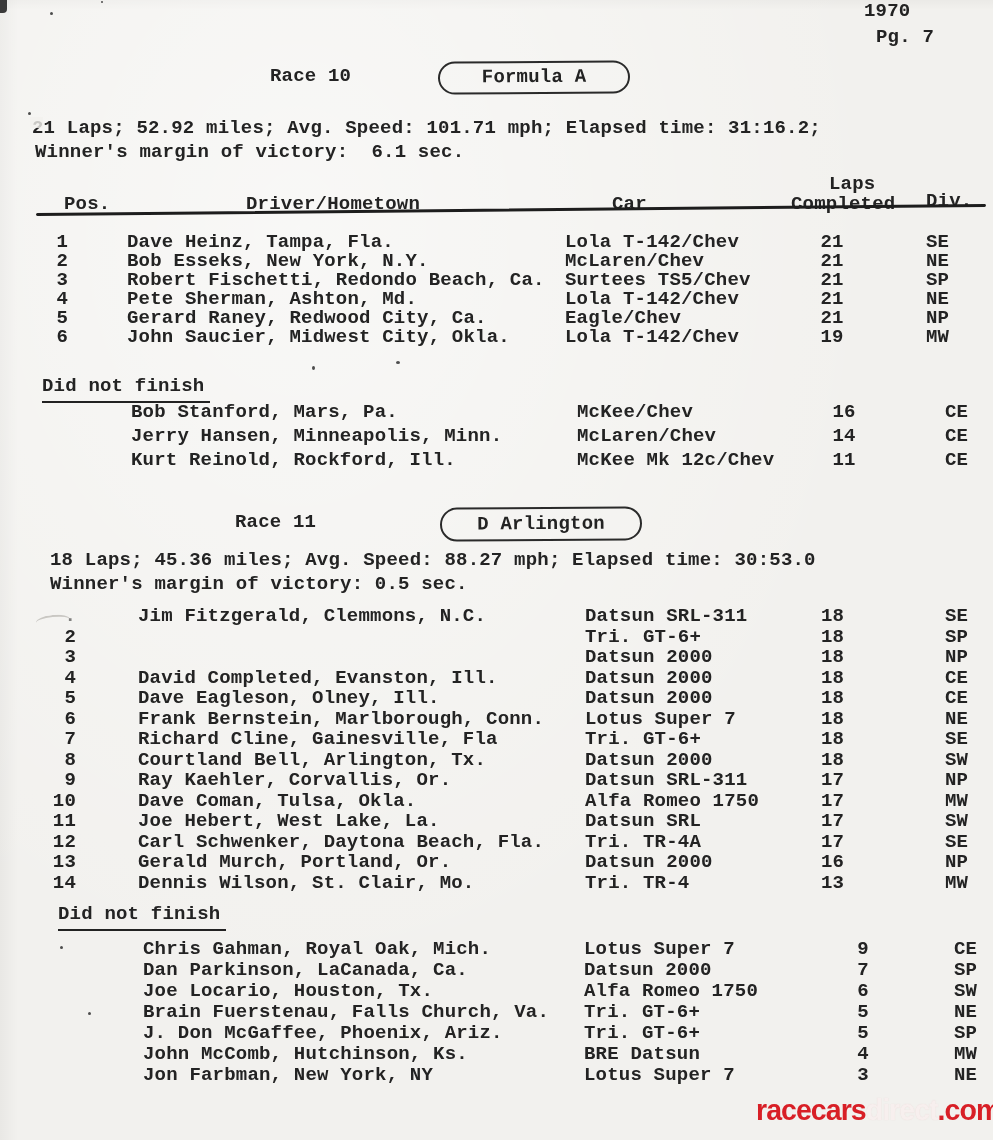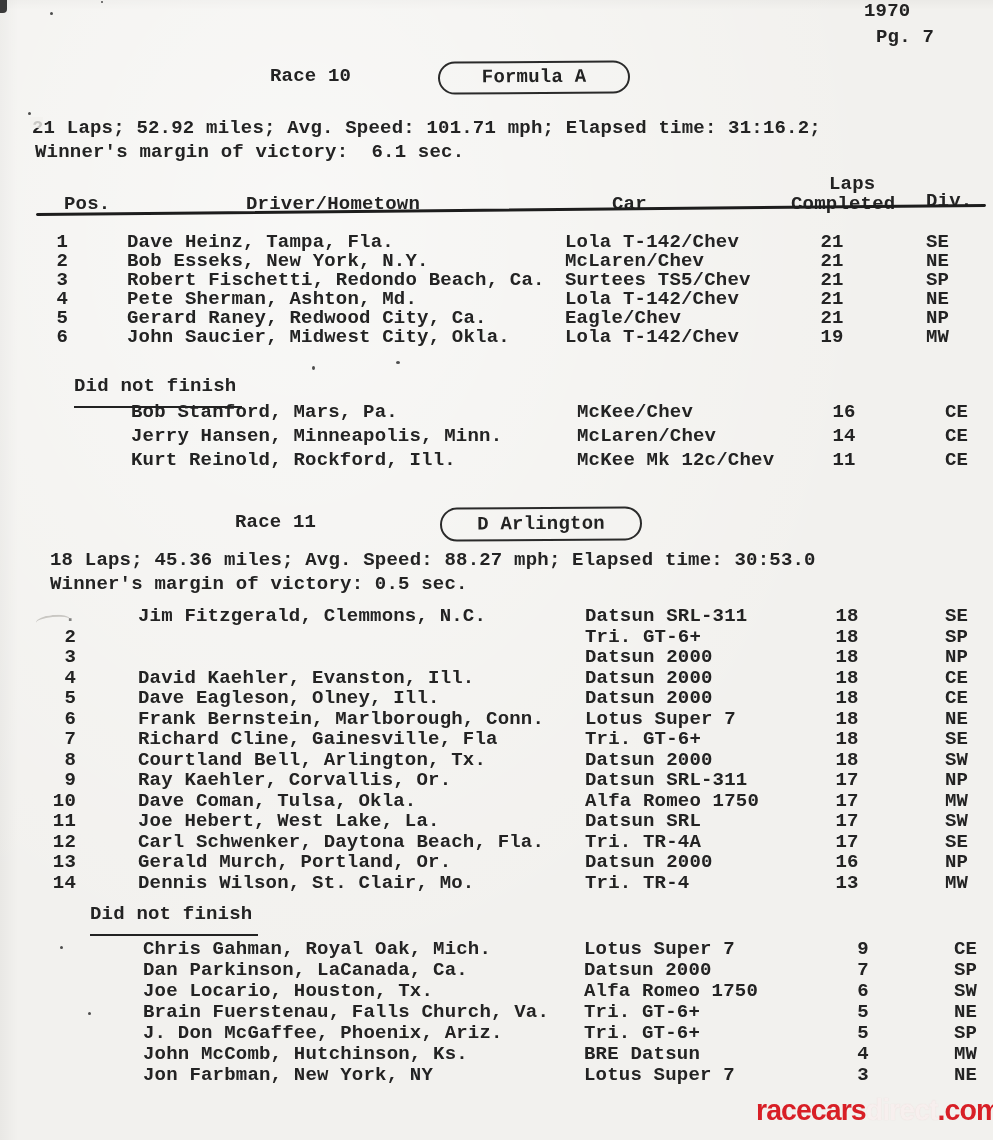--- a/index.html
+++ b/index.html
@@ -26,41 +26,41 @@
     transform:rotate(-0.55deg);transform-origin:left center;
   }
   
   .oval{
     position:absolute;border:2.5px solid #2a2a2a;border-radius:17px/50%;
     display:flex;align-items:center;justify-content:center;
     transform:rotate(-0.4deg);background:transparent;
   }
   .oval .tw{position:static;}
   
-  .underlined{border-bottom:2.5px solid #222;padding-bottom:9px;padding-right:6px;margin-left:32px;}
+  .underlined{border-bottom:2.5px solid #222;padding-bottom:4px;padding-right:6px;}
   
   .tbl{position:absolute;left:0;width:993px;}
   .row{position:relative;}
   .cell{position:absolute;top:0;font-family:inherit;font-weight:700;font-size:19px;line-height:19px;color:#232323;white-space:pre;letter-spacing:.2px;}
   .r10m .row{height:19px;}
   .r10m .c-pos{left:28px;width:40px;text-align:right;}
   .r10m .c-driver{left:127px;}
   .r10m .c-car{left:565px;}
   .r10m .c-laps{left:806px;width:52px;text-align:center;}
   .r10m .c-div{left:926px;}
   .r10d .row{height:24px;}
   .r10d .c-driver{left:131px;}
   .r10d .c-car{left:577px;}
   .r10d .c-laps{left:818px;width:52px;text-align:center;}
   .r10d .c-div{left:945px;}
   .r11m .row{height:20.5px;}
   .r11m .c-pos{left:28px;width:48px;text-align:right;}
   .r11m .c-driver{left:138px;}
   .r11m .c-car{left:585px;}
-  .r11m .c-laps{left:821px;width:52px;text-align:center;}
+  .r11m .c-laps{left:821px;width:52px;text-align:left;}
   .r11m .c-div{left:945px;}
   .r11d .row{height:21px;}
   .r11d .c-driver{left:143px;}
   .r11d .c-car{left:584px;}
   .r11d .c-laps{left:838px;width:50px;text-align:center;}
   .r11d .c-div{left:954px;}
   
   .watermark{
     position:absolute;left:756px;top:1095px;
     font-family:"Liberation Sans","DejaVu Sans",sans-serif;
@@ -200,21 +200,21 @@
       <span class="cell c-div">SP</span>
     </div>
     <div class="row">
       <span class="cell c-pos">3</span>
       <span class="cell c-car">Datsun 2000</span>
       <span class="cell c-laps">18</span>
       <span class="cell c-div">NP</span>
     </div>
     <div class="row">
       <span class="cell c-pos">4</span>
-      <span class="cell c-driver">David Kaehler, Evanston, Ill.</span>
+      <span class="cell c-driver">David Completed, Evanston, Ill.</span>
       <span class="cell c-car">Datsun 2000</span>
       <span class="cell c-laps">18</span>
       <span class="cell c-div">CE</span>
     </div>
     <div class="row">
       <span class="cell c-pos">5</span>
       <span class="cell c-driver">Dave Eagleson, Olney, Ill.</span>
       <span class="cell c-car">Datsun 2000</span>
       <span class="cell c-laps">18</span>
       <span class="cell c-div">CE</span>

